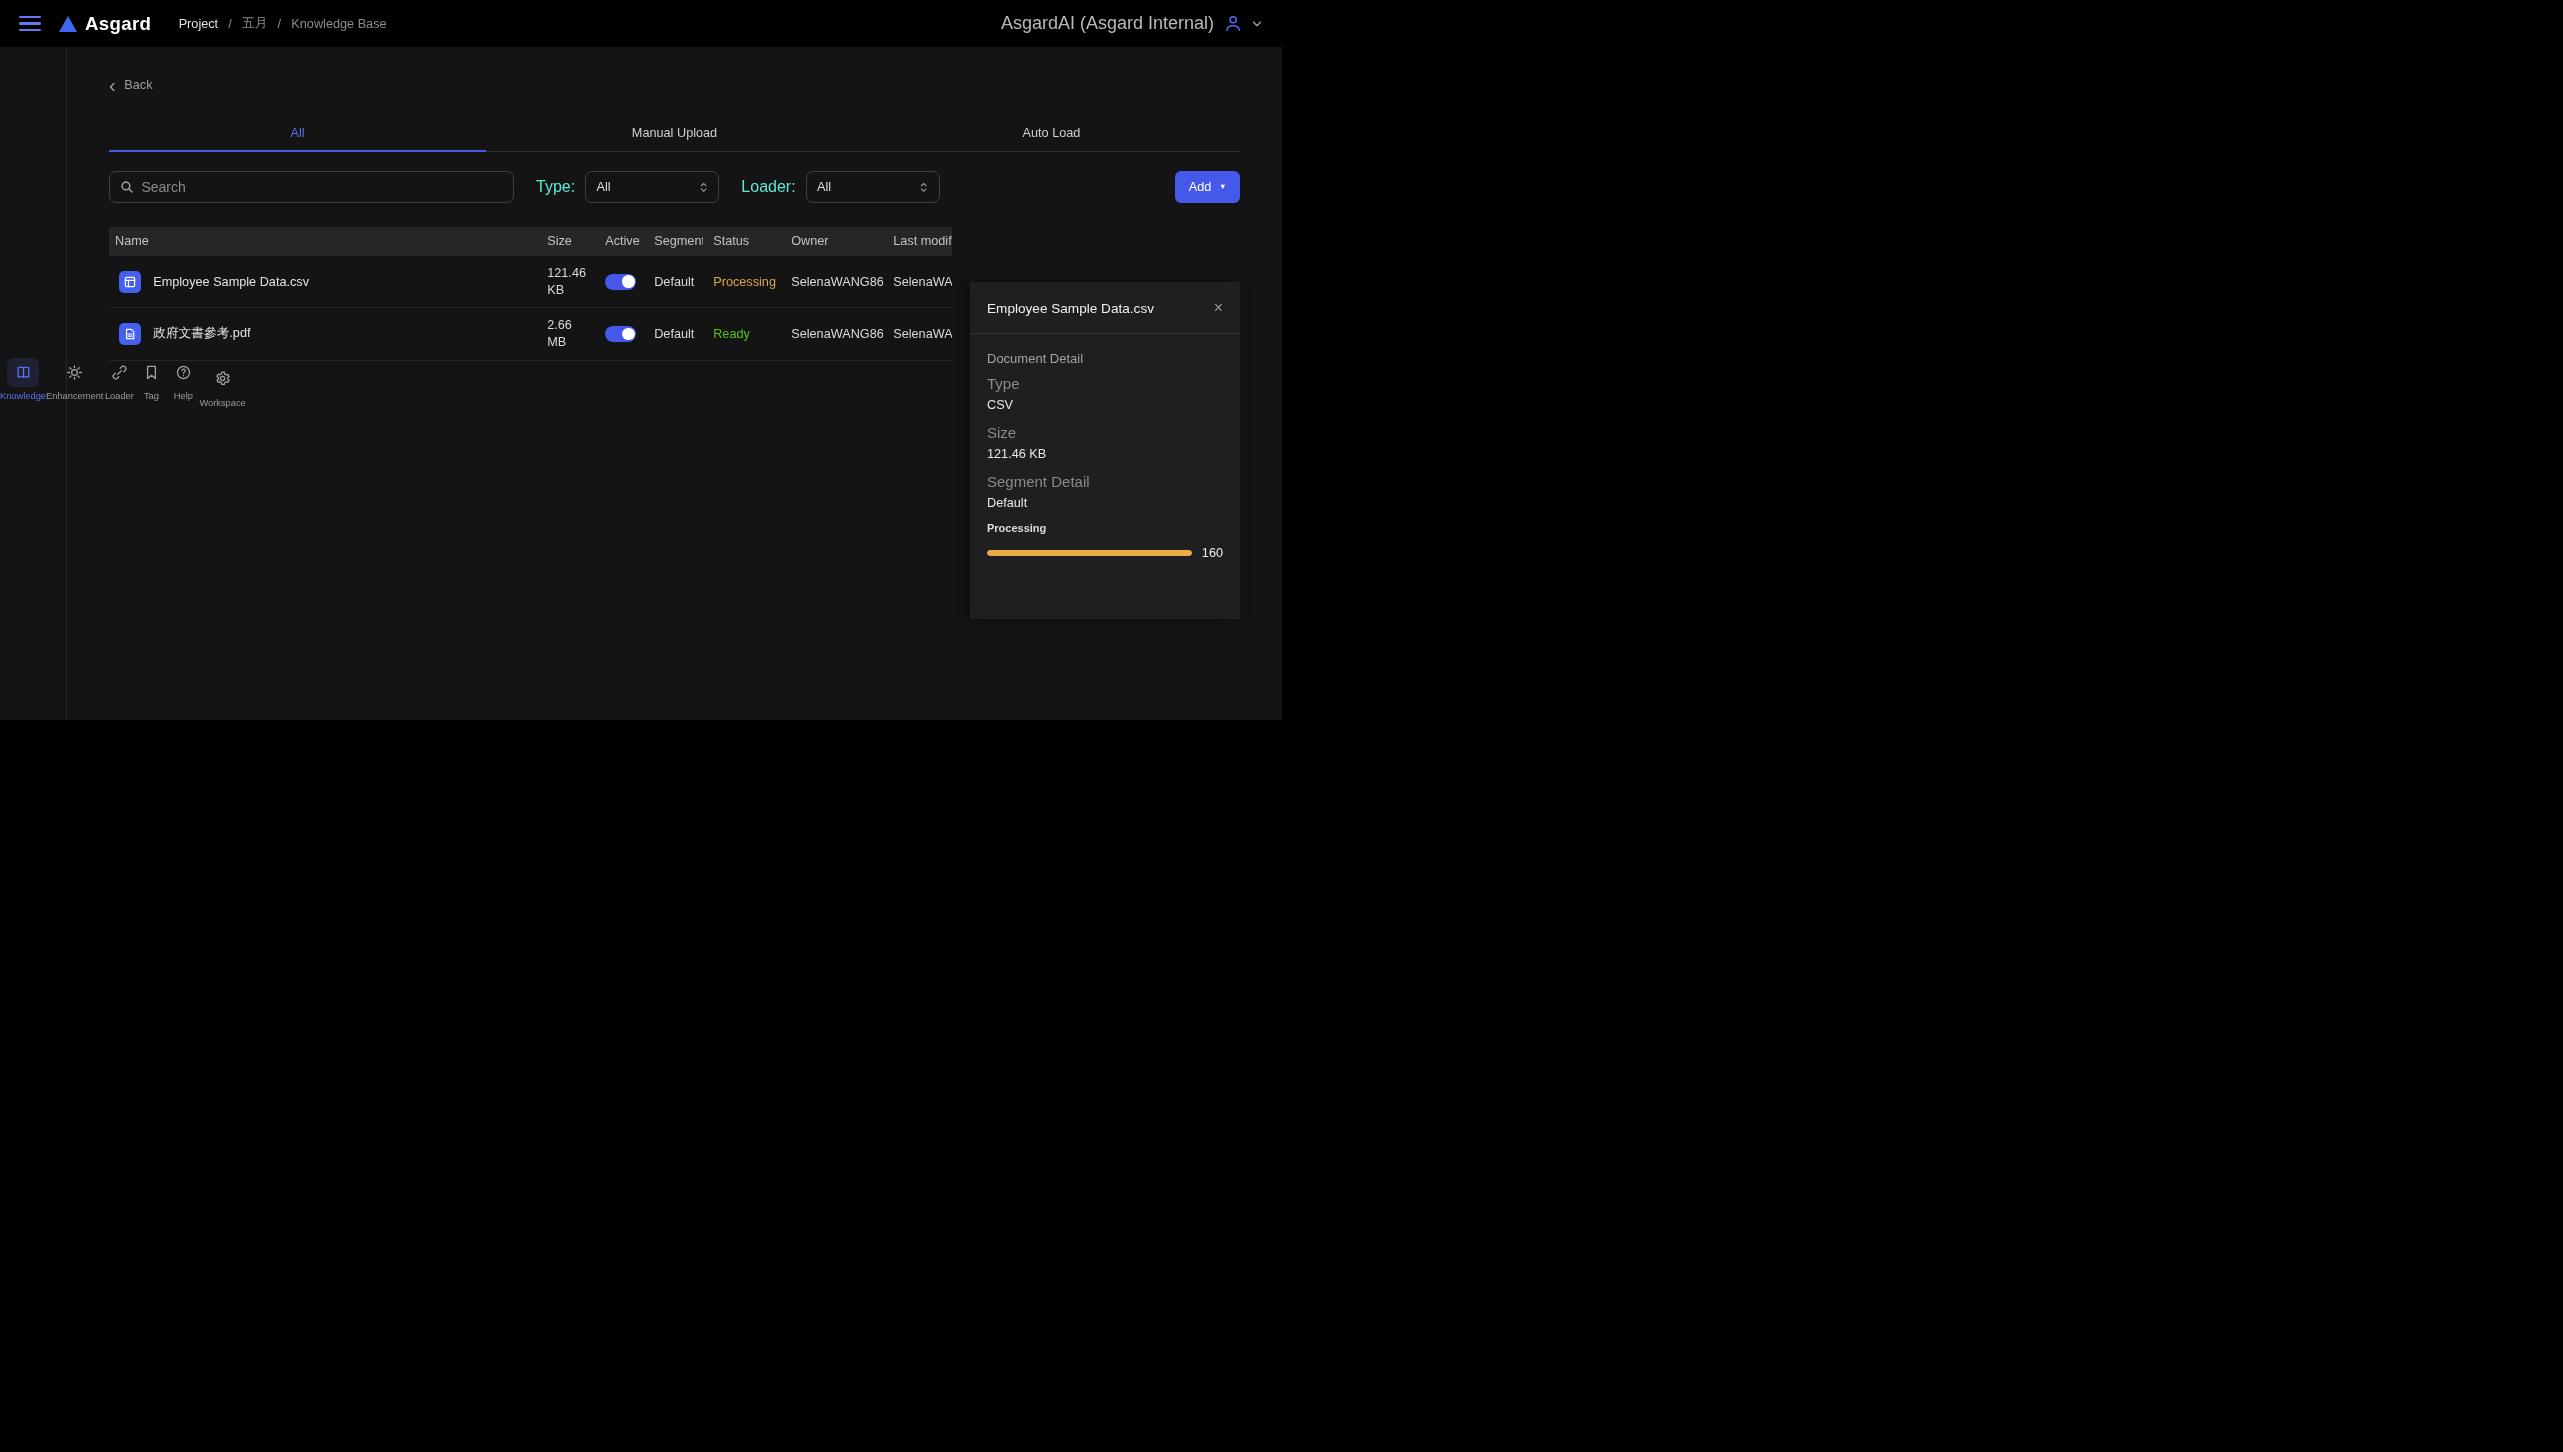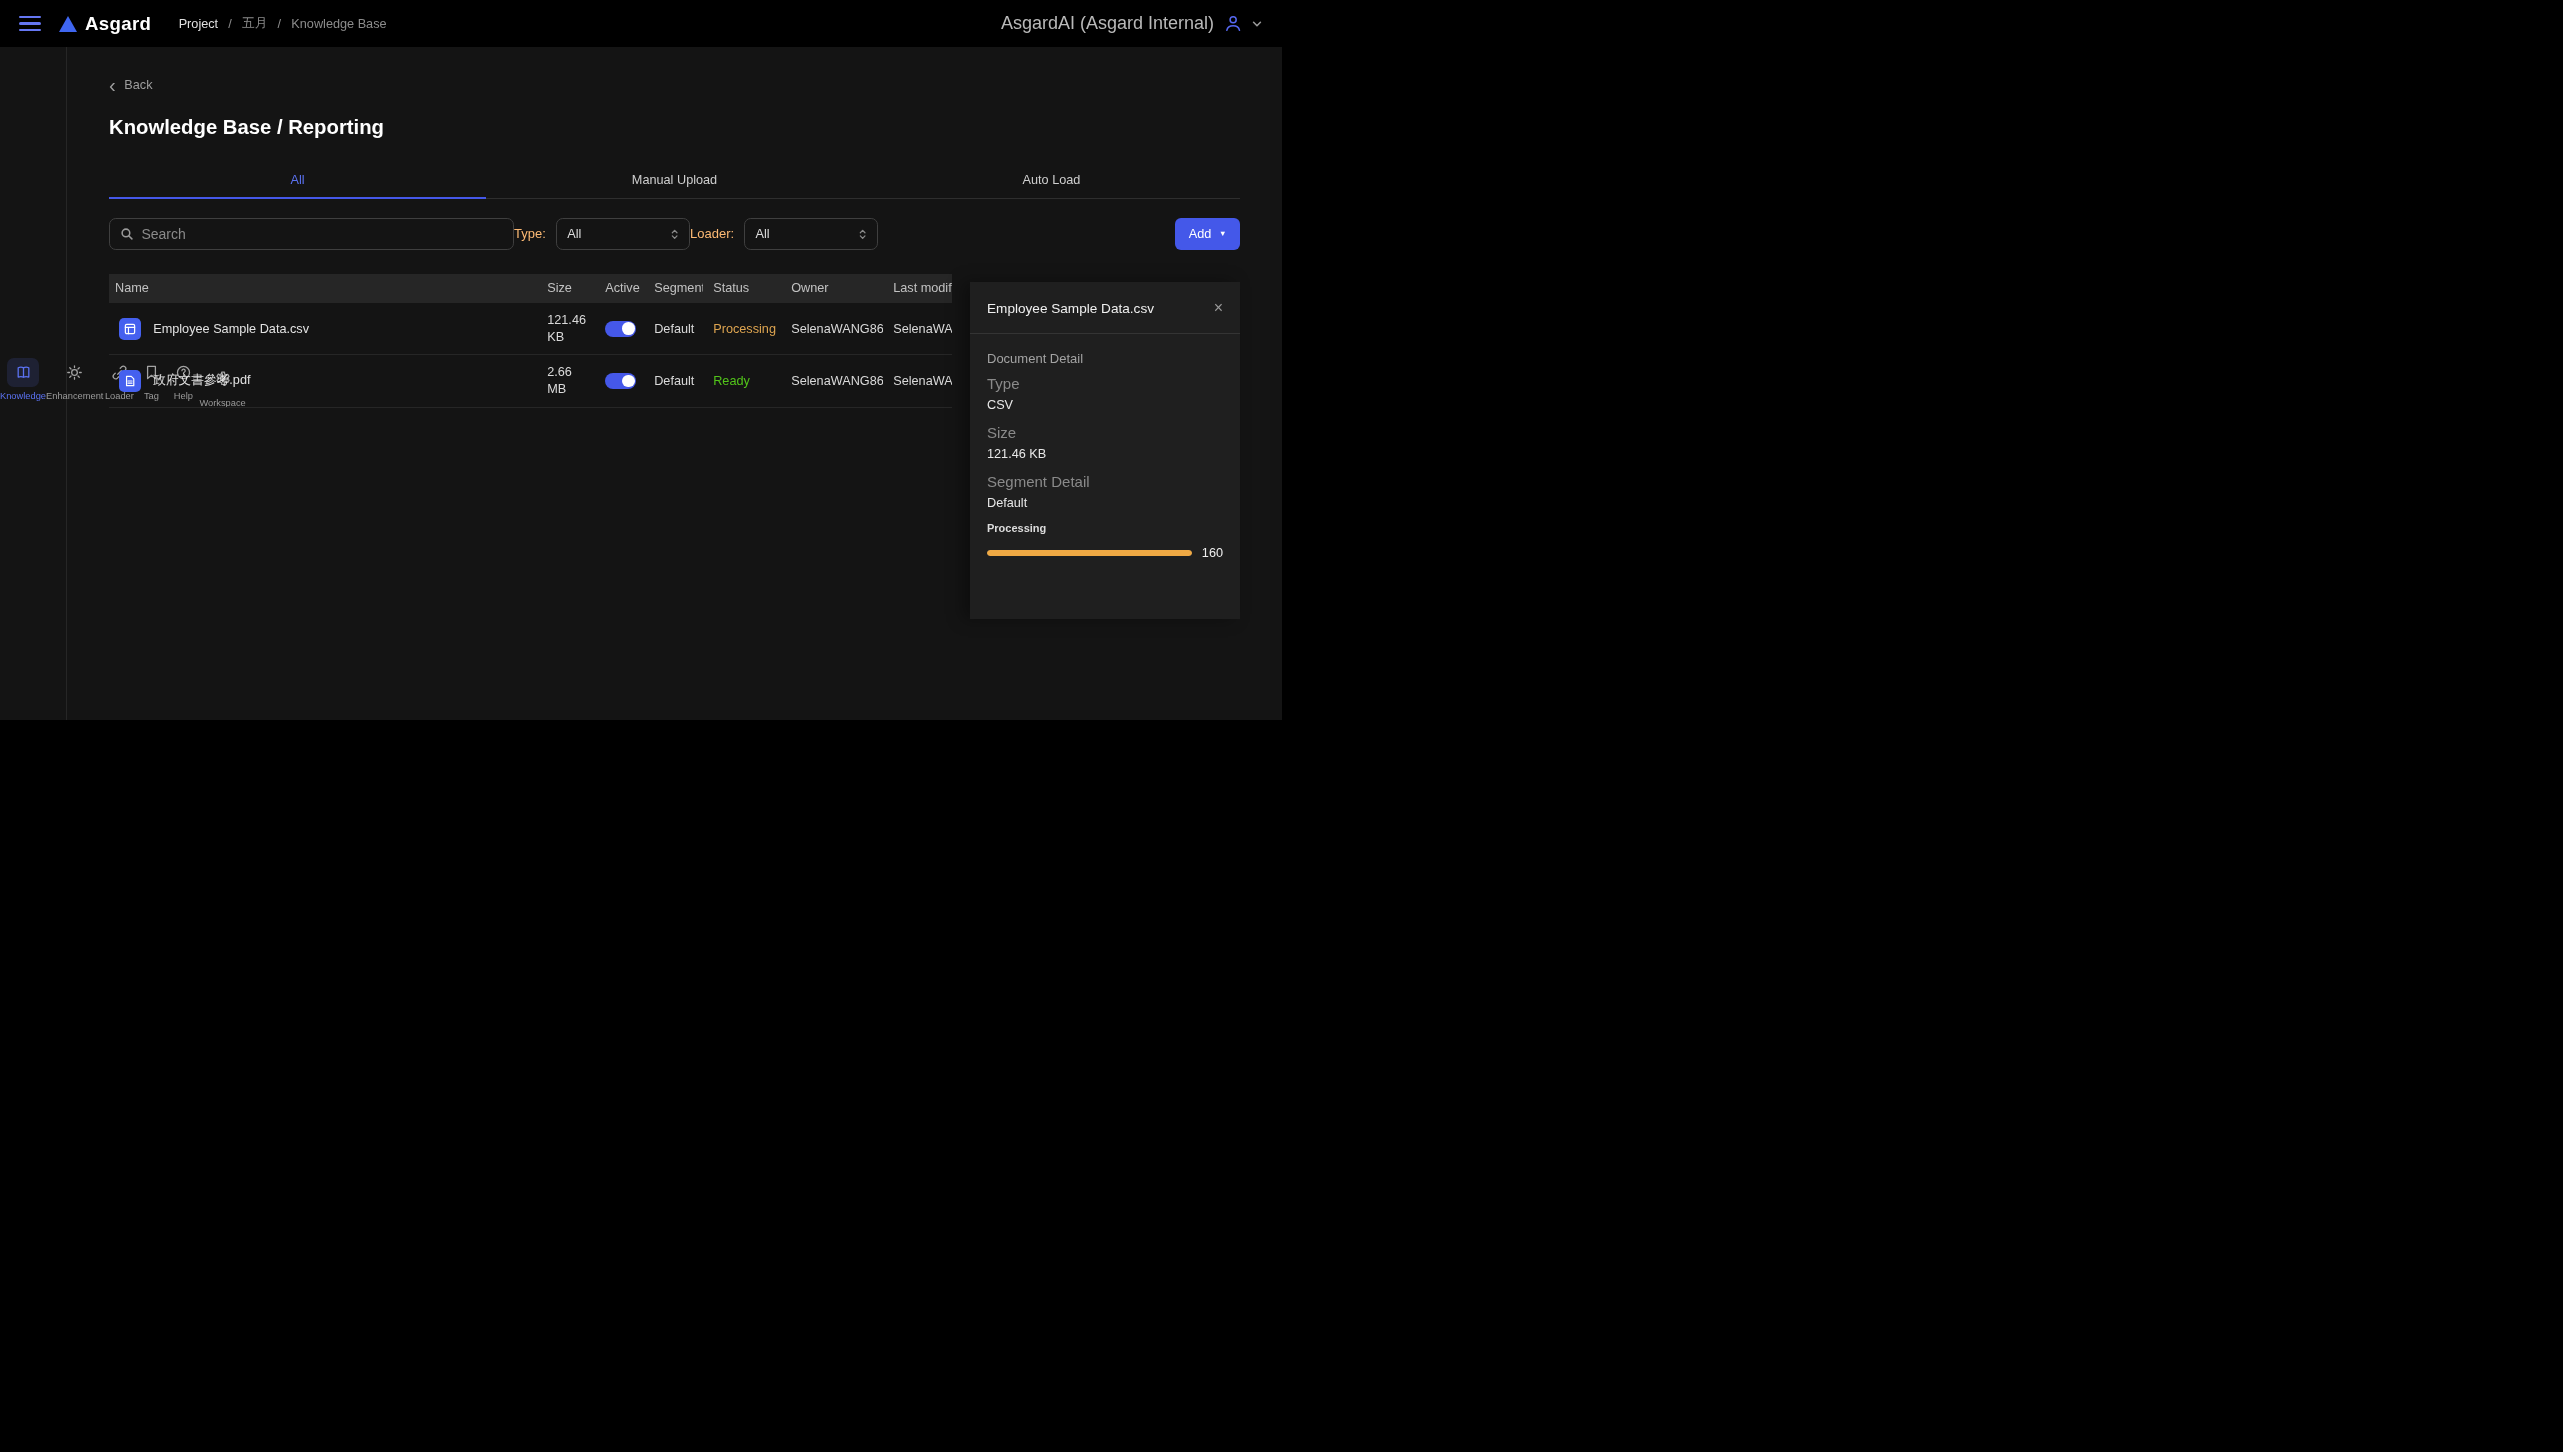--- a/index.html
+++ b/index.html
@@ -52,21 +52,21 @@
   .tab.active { color:#5b72f2; }
   .tab.active::after { content:""; position:absolute; left:0; right:0; bottom:-0.8px; height:1.7px; background:#4558e9; }
 
   .filter-row { margin-top:18.6px; display:flex; align-items:center; }
   .search-box {
     width:405px; height:32px; background:#141414; border:0.8px solid #3f3f3f; border-radius:6.8px;
     display:flex; align-items:center; padding:0 10.2px; gap:7.6px;
   }
   .search-box input { flex:1; background:transparent; border:none; outline:none; color:#ddd; font-size:14px; font-family:inherit; }
   .search-box input::placeholder { color:#8a8a8a; }
-  .filter-label { font-size:13px; color:#fdba74; }
+  .filter-label { font-size:16px; color:#5eead4; margin-left:22px; }
   .select {
     margin-left:10.2px; width:134px; height:32px; background:#141414; border:0.8px solid #3f3f3f; border-radius:6.8px;
     display:flex; align-items:center; justify-content:space-between; padding:0 10.2px;
     font-size:12.7px; color:#ddd; cursor:pointer;
   }
   .add-btn {
     margin-left:auto; height:32px; padding:0 13.6px; background:#4458e9; border:none; border-radius:6px;
     color:#fff; font-size:12.7px; font-family:inherit; display:flex; align-items:center; gap:7.6px; cursor:pointer;
   }
   .add-caret { font-size:7.6px; line-height:7.6px; }
@@ -207,21 +207,20 @@
     </div>
   </div>
 
   <div class="main">
 
     <div class="back-row">
       <span class="back-chevron">‹</span>
       <span>Back</span>
     </div>
 
-    <div class="page-title">Knowledge Base / Reporting</div>
 
     <div class="tabs">
       <div class="tab active">All</div>
       <div class="tab">Manual Upload</div>
       <div class="tab">Auto Load</div>
     </div>
 
     <div class="filter-row">
       <div class="search-box">
         <svg class="icon-svg stroke" width="13.6" height="13.6" viewBox="0 0 16 16" style="color:#9a9a9a">

